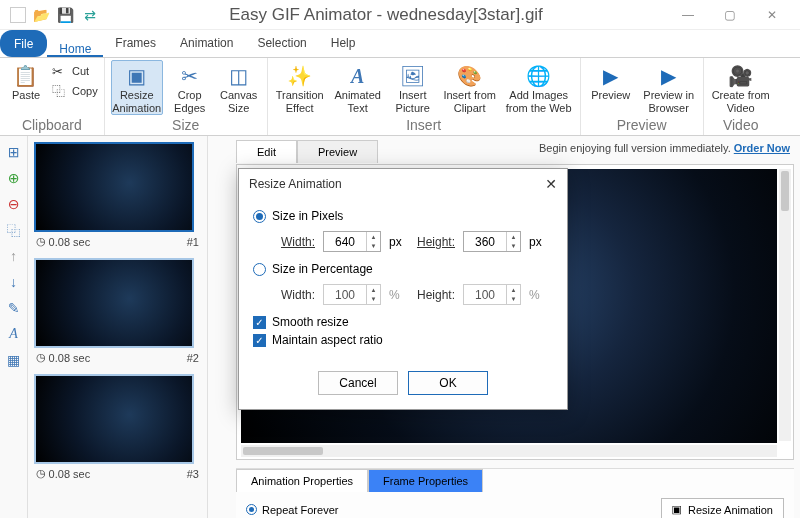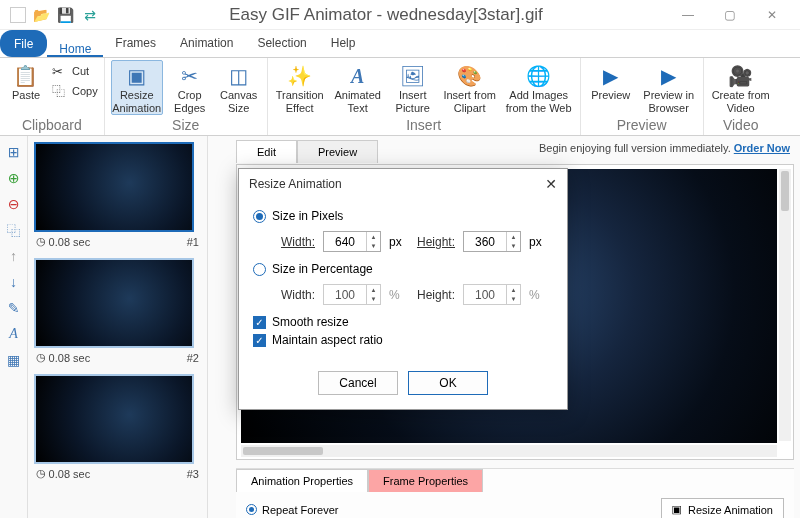--- a/index.html
+++ b/index.html
@@ -48,21 +48,21 @@
 
 .canvas-wrap { position: absolute; top: 28px; left: 28px; right: 6px; bottom: 58px; border: 1px solid #ccc; background: #fff; overflow: hidden; }
 .canvas { position: absolute; inset: 4px 16px 16px 4px; background: radial-gradient(circle at 55% 45%, #28456b 0%, #15253e 30%, #060d18 60%, #000 100%); }
 .vscroll { position: absolute; top: 4px; right: 2px; bottom: 18px; width: 12px; background: #f0f0f0; }
 .vscroll::before { content:''; position: absolute; top: 2px; left: 2px; right: 2px; height: 40px; background: #c8c8c8; border-radius: 2px; }
 .hscroll { position: absolute; left: 4px; right: 16px; bottom: 2px; height: 12px; background: #f0f0f0; }
 .hscroll::before { content:''; position: absolute; left: 2px; top: 2px; bottom: 2px; width: 80px; background: #c8c8c8; border-radius: 2px; }
 
 .proptabs { position: absolute; left: 28px; right: 6px; bottom: 0; height: 50px; background: #fdfdfd; border-top: 1px solid #ddd; }
 .proptabs .tabs { display: flex; font-size: 11px; }
-.proptabs .tabs .ptab { padding: 5px 14px; border: 1px solid #ccc; border-bottom: none; background: #fca5a5; }
+.proptabs .tabs .ptab { padding: 5px 14px; border: 1px solid #ccc; border-bottom: none; background: #3b82f6; }
 .proptabs .tabs .ptab.active { background: #fff; }
 .proptabs .row { display: flex; align-items: center; justify-content: space-between; padding: 6px 10px 0; }
 .radio2 { display: flex; align-items: center; gap: 5px; font-size: 11px; }
 .radio2 .rdot { width: 11px; height: 11px; border: 1px solid #1e6bb8; border-radius: 50%; position: relative; }
 .radio2 .rdot.on::after { content:''; position:absolute; inset:2px; border-radius:50%; background:#1e6bb8; }
 .resizebtn { border: 1px solid #bcbcbc; padding: 4px 10px; display: flex; align-items: center; gap: 6px; font-size: 11px; background: #fff; }
 
 .dialog { position: absolute; top: 168px; left: 238px; width: 330px; background: #fff; border: 1px solid #999; box-shadow: 0 4px 20px rgba(0,0,0,.28); z-index: 100; font-size: 12px; }
 .dlg-title { display: flex; justify-content: space-between; align-items: center; padding: 7px 10px; font-size: 12px; color: #333; }
 .dlg-body { padding: 4px 14px 10px; }

